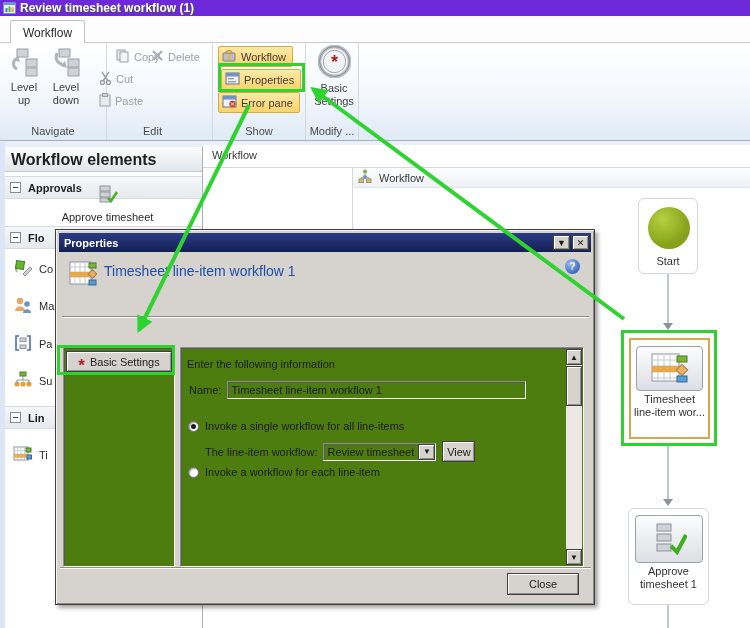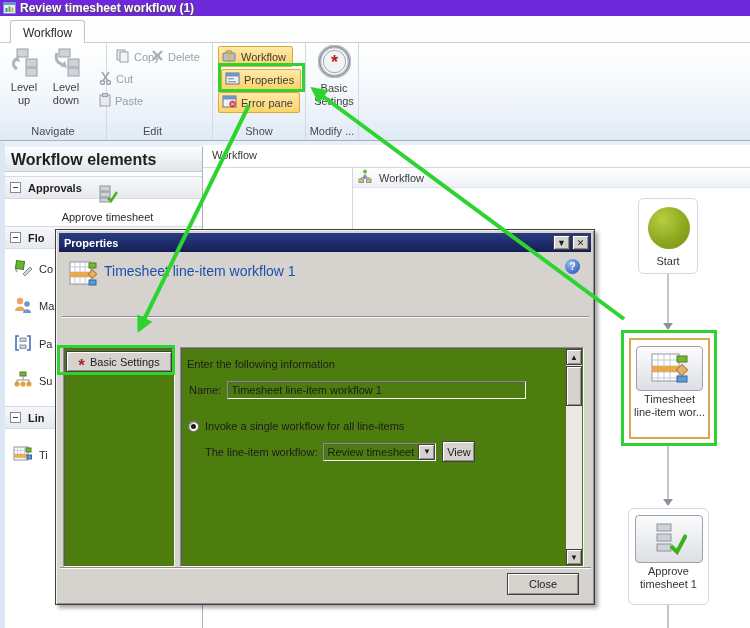--- a/index.html
+++ b/index.html
@@ -413,20 +413,24 @@
         <span>Invoke a single workflow for all line-items</span>
       </div>
       <div class="fieldrow" style="left:24px;top:93px;">
         <span>The line-item workflow:</span>
         <span class="combo sunken" style="width:113px;">
           <span class="val">Review timesheet</span>
           <span class="drop btn3d">▼</span>
         </span>
         <span class="btn3d" style="width:33px;height:21px;">View</span>
       </div>
+      <div class="fieldrow" style="left:7px;top:118px;">
+        <span class="radio"></span>
+        <span>Invoke a workflow for each line-item</span>
+      </div>
       <div class="scrollbar">
         <span class="sb-btn btn3d" style="top:0;">▲</span>
         <span class="sb-thumb"></span>
         <span class="sb-btn btn3d" style="bottom:0;">▼</span>
       </div>
     </div>
 
     <div class="dlg-bottom-sep"></div>
     <div class="dlg-close btn3d">Close</div>
   </div>

